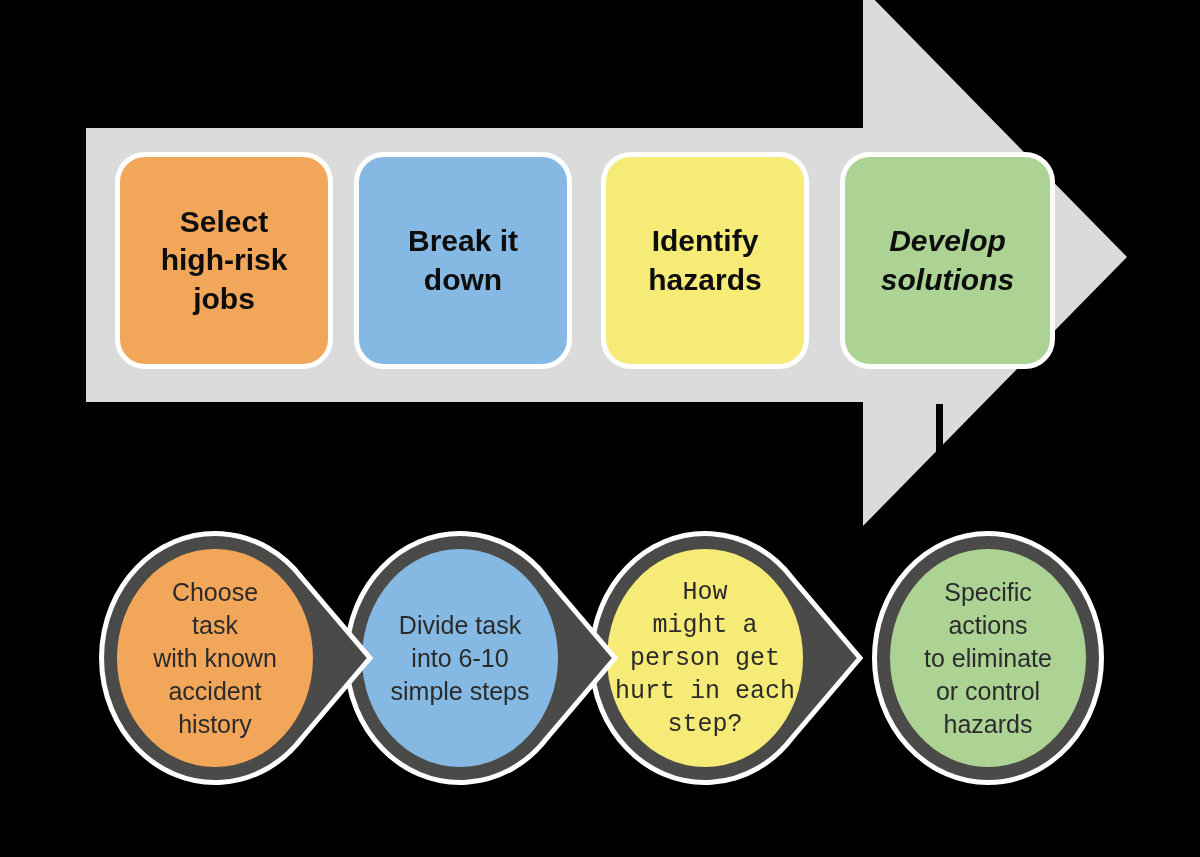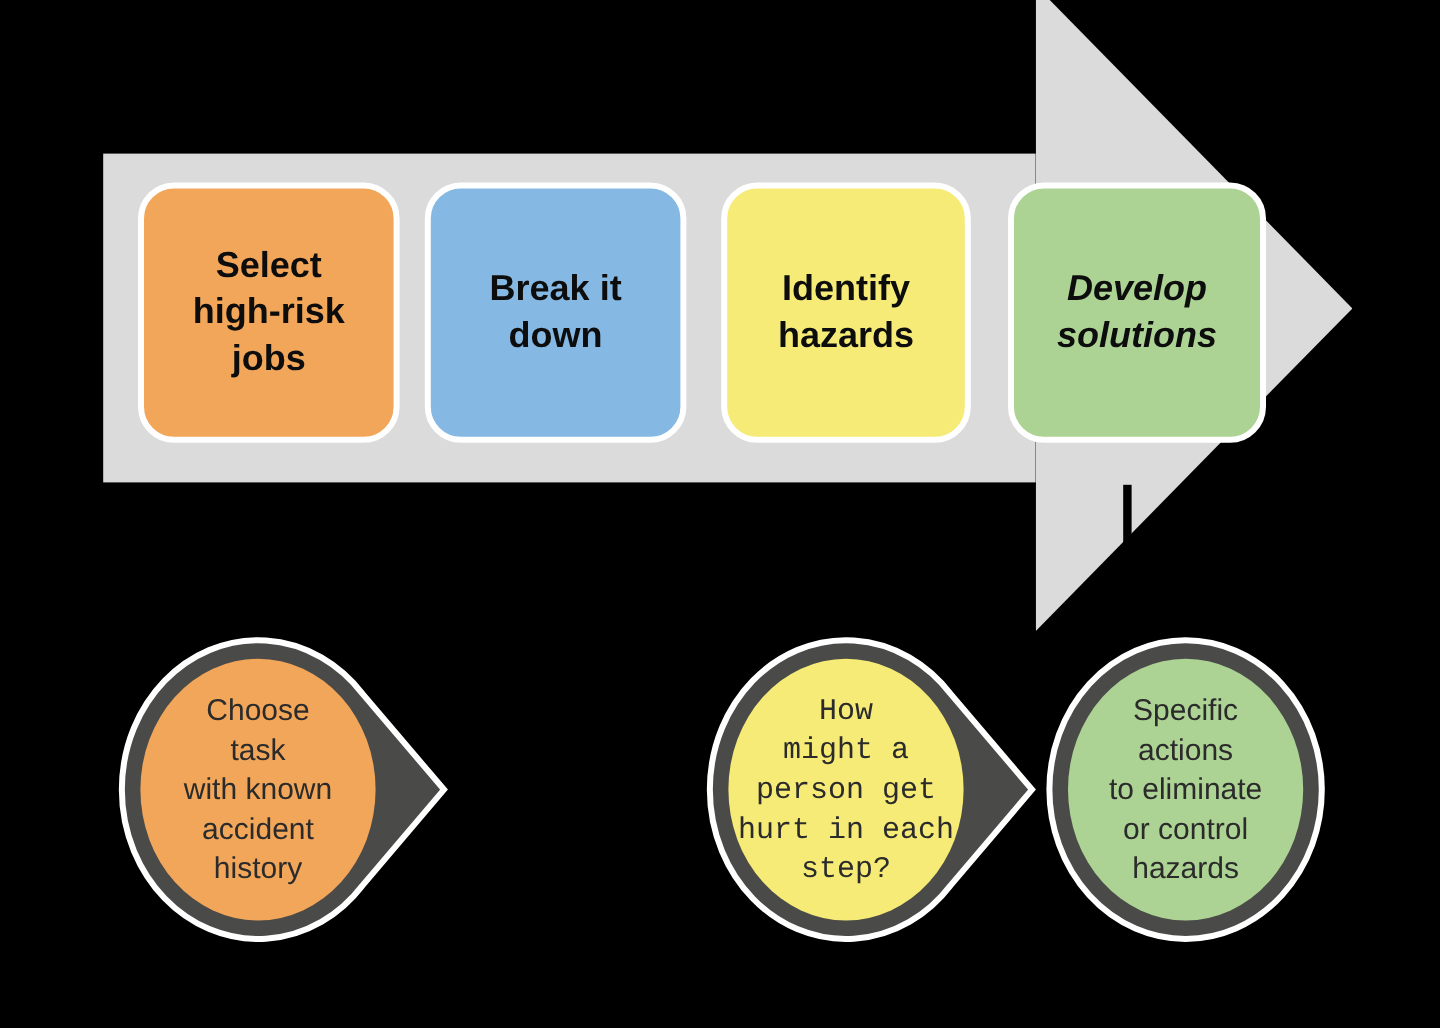--- a/index.html
+++ b/index.html
@@ -74,20 +74,29 @@
       <path class="shape" d="M 207 60 A 113.5 124.5 0 1 0 207 220 L 275 140 Z" fill="#4A4A48"></path>
       <ellipse cx="120" cy="140" rx="98" ry="109" fill="#F2A65A"></ellipse>
     </svg>
     <div class="circle-text">Choose
 task
 with known
 accident
 history</div>
   </div>
 
+  <div class="droplet droplet-2">
+    <svg width="330" height="280" viewBox="0 0 330 280">
+      <path class="shape" d="M 207 60 A 113.5 124.5 0 1 0 207 220 L 275 140 Z" fill="#4A4A48"></path>
+      <ellipse cx="120" cy="140" rx="98" ry="109" fill="#85B8E2"></ellipse>
+    </svg>
+    <div class="circle-text">Divide task
+into 6-10
+simple steps</div>
+  </div>
 
   <div class="droplet droplet-3">
     <svg width="330" height="280" viewBox="0 0 330 280">
       <path class="shape" d="M 207 60 A 113.5 124.5 0 1 0 207 220 L 275 140 Z" fill="#4A4A48"></path>
       <ellipse cx="120" cy="140" rx="98" ry="109" fill="#F6EB76"></ellipse>
     </svg>
     <div class="circle-text">How
 might a
 person get
 hurt in each

